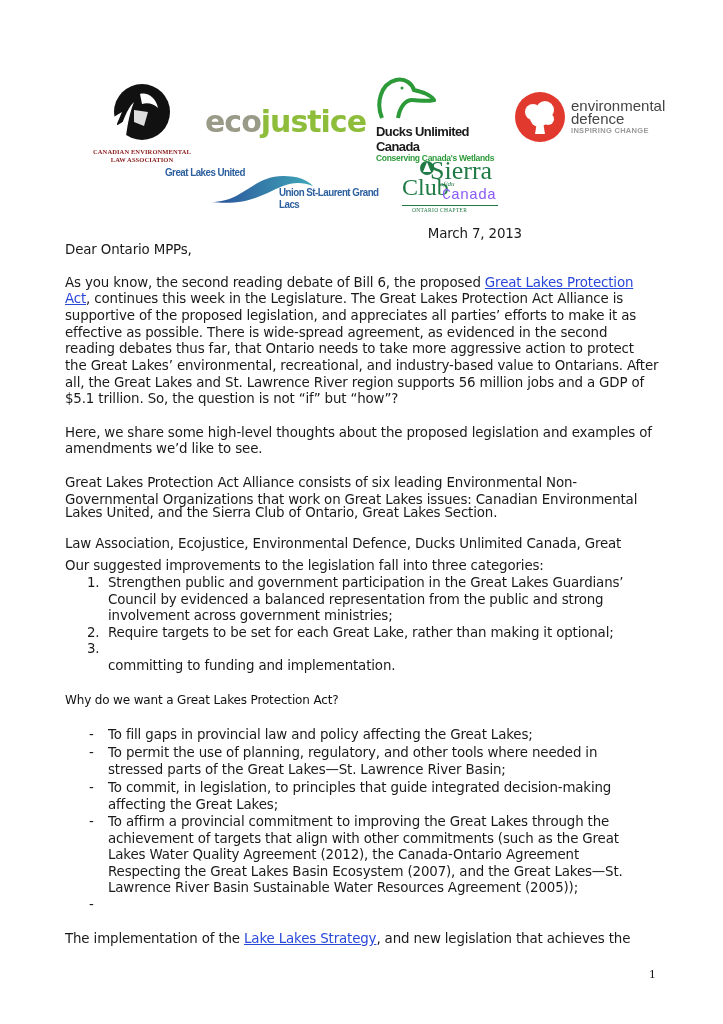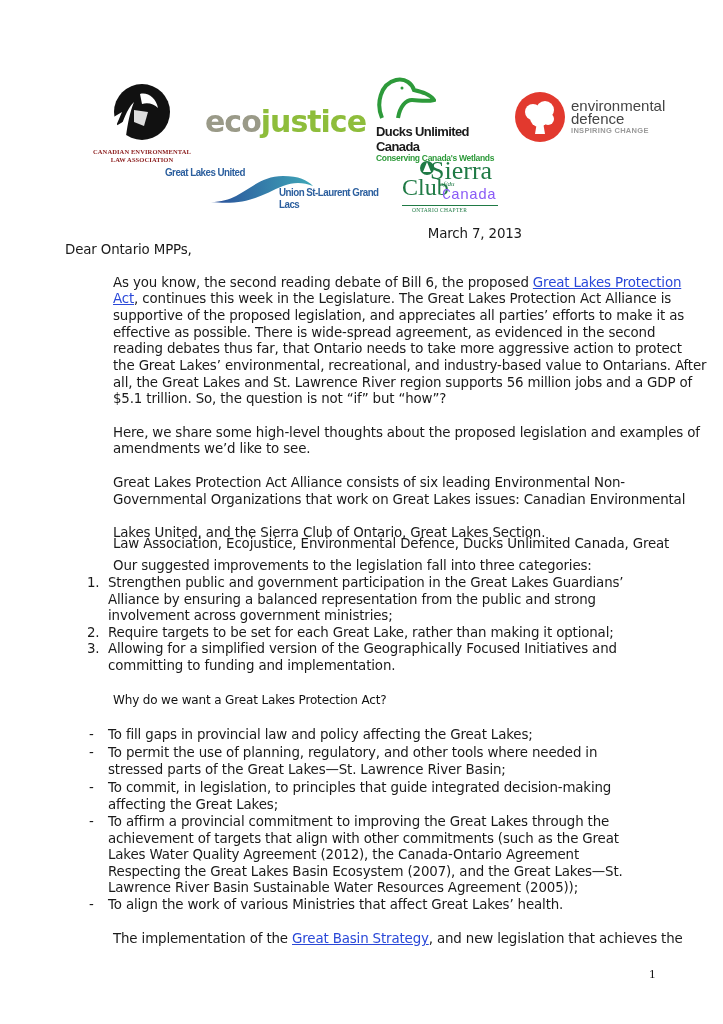--- a/index.html
+++ b/index.html
@@ -39,21 +39,21 @@
   .sierra-ofdu { position: absolute; left: 40px; top: 20px; font-family: "Liberation Serif", serif; font-style: italic; font-size: 7px; color: #1f7a45; }
   .sierra-canada { position: absolute; left: 42px; top: 27px; font-family: Liberation Mono, monospace; font-size: 15px; color: #8b5cf6; }
   .sierra-line { position: absolute; left: 2px; top: 45px; width: 96px; height: 1px; background: #1f7a45; }
   .sierra-chapter { position: absolute; left: 12px; top: 47px; font-family: "Liberation Serif", serif; font-size: 5.5px; color: #1f7a45; letter-spacing: 0.3px; }
   .sierra-tree { position: absolute; left: 20px; top: 0px; }
 
   
   .t { position: absolute; font-size: 13.4px; line-height: 16.6px; color: #1a1a1a; white-space: nowrap; letter-spacing: -0.15px; }
   .date { right: 64px; top: 226px; }
   .salutation { left: 65px; top: 242px; }
-  .para { left: 65px; margin-left: 48px; }
+  .para { left: 65px; }
   .link { color: #2a48d8; text-decoration: underline; }
   .heading { font-size: 12px; color: #111; }
   .num { position: absolute; left: 87px; }
   .item { position: absolute; left: 108px; }
   .dash { position: absolute; left: 89px; }
   .pagenum { position: absolute; left: 649px; top: 966px; font-family: "Liberation Serif", serif; font-size: 13px; color: #111; }
 </style>
 </head>
 <body>
 
@@ -145,34 +145,33 @@
   <div class="t para" style="top:358px">the Great Lakes’ environmental, recreational, and industry-based value to Ontarians. After</div>
   <div class="t para" style="top:375px">all, the Great Lakes and St. Lawrence River region supports 56 million jobs and a GDP of</div>
   <div class="t para" style="top:391px">$5.1 trillion. So, the question is not “if” but “how”?</div>
 
   <div class="t para" style="top:425px">Here, we share some high-level thoughts about the proposed legislation and examples of</div>
   <div class="t para" style="top:441px">amendments we’d like to see.</div>
 
   <div class="t para" style="top:475px">Great Lakes Protection Act Alliance consists of six leading Environmental Non-</div>
   <div class="t para" style="top:492px">Governmental Organizations that work on Great Lakes issues: Canadian Environmental</div>
   <div class="t para" style="top:536px">Law Association, Ecojustice, Environmental Defence, Ducks Unlimited Canada, Great</div>
-  <div class="t para" style="top:525px">Lakes United, and the Sierra Club of Ontario, Great Lakes Section.</div>
+  <div class="t para" style="top:505px">Lakes United, and the Sierra Club of Ontario, Great Lakes Section.</div>
 
   <div class="t para" style="top:558px">Our suggested improvements to the legislation fall into three categories:</div>
 
   <div class="t num" style="top:575px">1.</div>
   <div class="t item" style="top:575px">Strengthen public and government participation in the Great Lakes Guardians’</div>
-  <div class="t item" style="top:592px">Alliance by ensuring a balanced representation from the public and strong</div>
+  <div class="t item" style="top:592px">Council by evidenced a balanced representation from the public and strong</div>
   <div class="t item" style="top:608px">involvement across government ministries;</div>
 
   <div class="t num" style="top:625px">2.</div>
   <div class="t item" style="top:625px">Require targets to be set for each Great Lake, rather than making it optional;</div>
 
   <div class="t num" style="top:641px">3.</div>
-  <div class="t item" style="top:641px">Allowing for a simplified version of the Geographically Focused Initiatives and</div>
   <div class="t item" style="top:658px">committing to funding and implementation.</div>
 
   <div class="t para heading" style="top:692px">Why do we want a Great Lakes Protection Act?</div>
 
   <div class="t dash" style="top:727px">-</div>
   <div class="t item" style="top:727px">To fill gaps in provincial law and policy affecting the Great Lakes;</div>
 
   <div class="t dash" style="top:745px">-</div>
   <div class="t item" style="top:745px">To permit the use of planning, regulatory, and other tools where needed in</div>
   <div class="t item" style="top:762px">stressed parts of the Great Lakes—St. Lawrence River Basin;</div>
@@ -182,20 +181,19 @@
   <div class="t item" style="top:797px">affecting the Great Lakes;</div>
 
   <div class="t dash" style="top:814px">-</div>
   <div class="t item" style="top:814px">To affirm a provincial commitment to improving the Great Lakes through the</div>
   <div class="t item" style="top:831px">achievement of targets that align with other commitments (such as the Great</div>
   <div class="t item" style="top:847px">Lakes Water Quality Agreement (2012), the Canada-Ontario Agreement</div>
   <div class="t item" style="top:864px">Respecting the Great Lakes Basin Ecosystem (2007), and the Great Lakes—St.</div>
   <div class="t item" style="top:880px">Lawrence River Basin Sustainable Water Resources Agreement (2005));</div>
 
   <div class="t dash" style="top:897px">-</div>
-  <div class="t item" style="top:897px">To align the work of various Ministries that affect Great Lakes’ health.</div>
 
   <div class="t para" style="top:931px">
-    <span>The implementation of the </span><a class="link">Great Basin Strategy</a><span>, and new legislation that achieves the</span>
+    <span>The implementation of the </span><a class="link">Lake Lakes Strategy</a><span>, and new legislation that achieves the</span>
   </div>
 
   <div class="pagenum">1</div>
 </div>
 
 </body></html>

